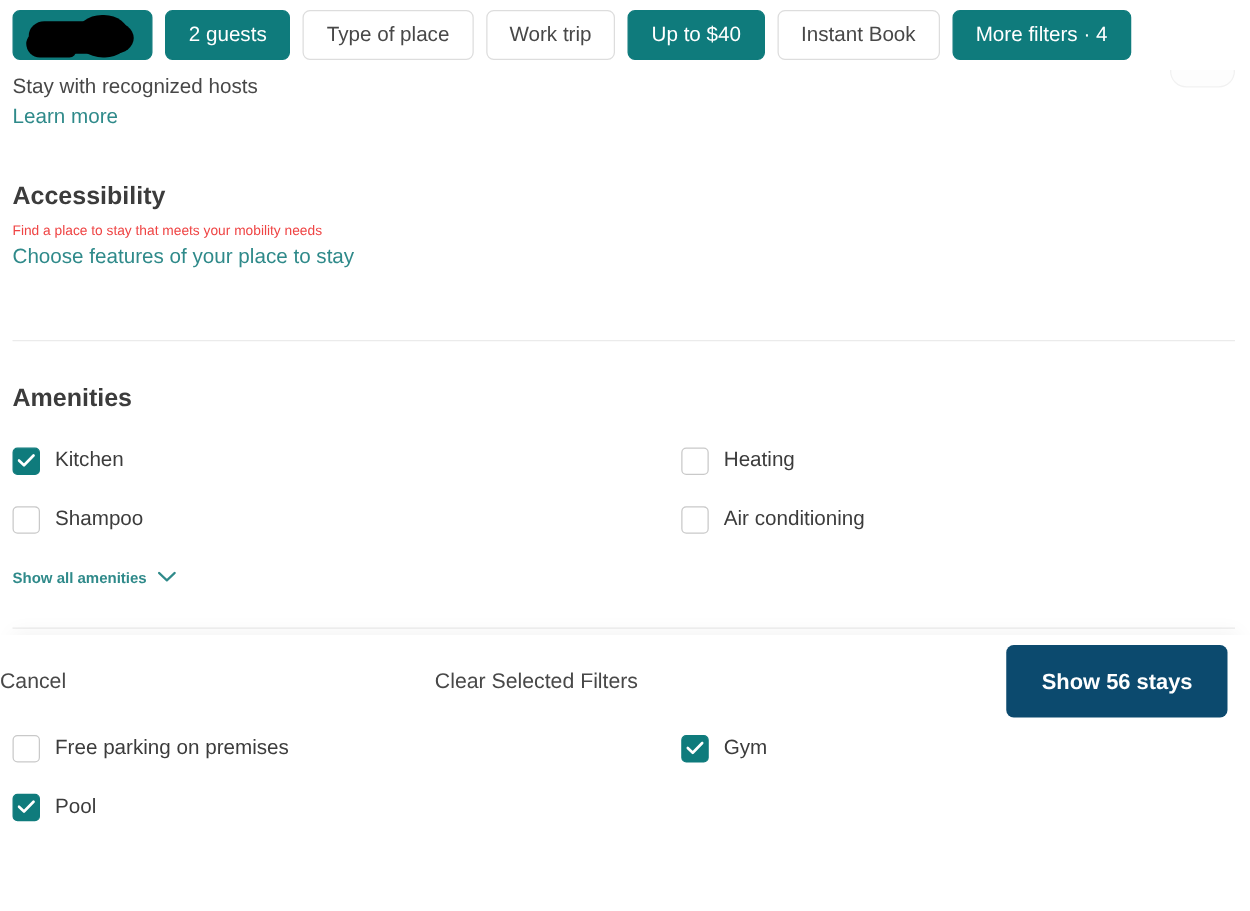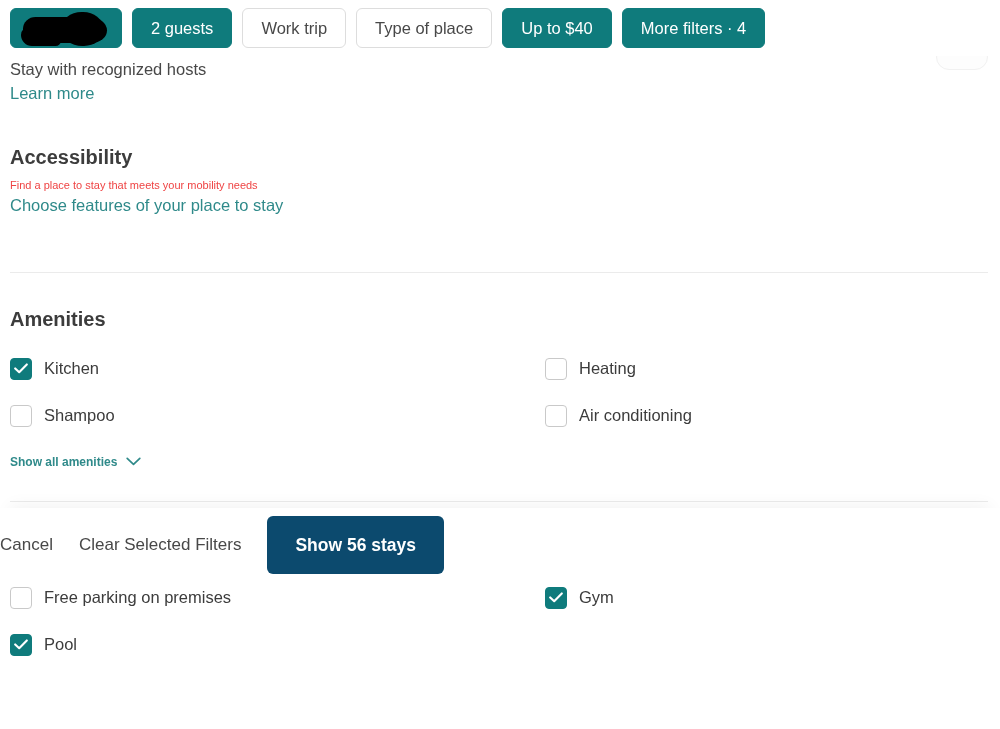--- a/index.html
+++ b/index.html
@@ -225,21 +225,21 @@
   
   .footer {
     position: absolute;
     left: 0;
     bottom: 0;
     width: 1000px;
     height: 74px;
     background: #ffffff;
     display: flex;
     align-items: center;
-    justify-content: flex-start;
+    justify-content: space-between;
     padding: 0 18px 0 0;
     gap: 26px;
     box-shadow: 0 -12px 16px -10px rgba(0,0,0,0.055);
     z-index: 6;
   }
   .footer-link {
     font-size: 17px;
     color: #484848;
     cursor: pointer;
     white-space: nowrap;
@@ -271,31 +271,34 @@
     <div class="pill solid redacted">
       <span class="redact-blob"></span>
 
     </div>
 
     <div class="pill solid">
       <span>2 guests</span>
     </div>
 
     <div class="pill outline">
+      <span>Type of place</span>
+    </div>
+
+    <div class="pill outline">
       <span>Work trip</span>
-    </div>
-
-    <div class="pill outline">
-      <span>Type of place</span>
     </div>
 
     <div class="pill solid">
       <span>Up to $40</span>
     </div>
 
+    <div class="pill outline">
+      <span>Instant Book</span>
+    </div>
 
     <div class="pill solid">
       <span>More filters · 4</span>
     </div>
 
   </div>
 
   <div class="content">
 
     <div class="recognized-block">

